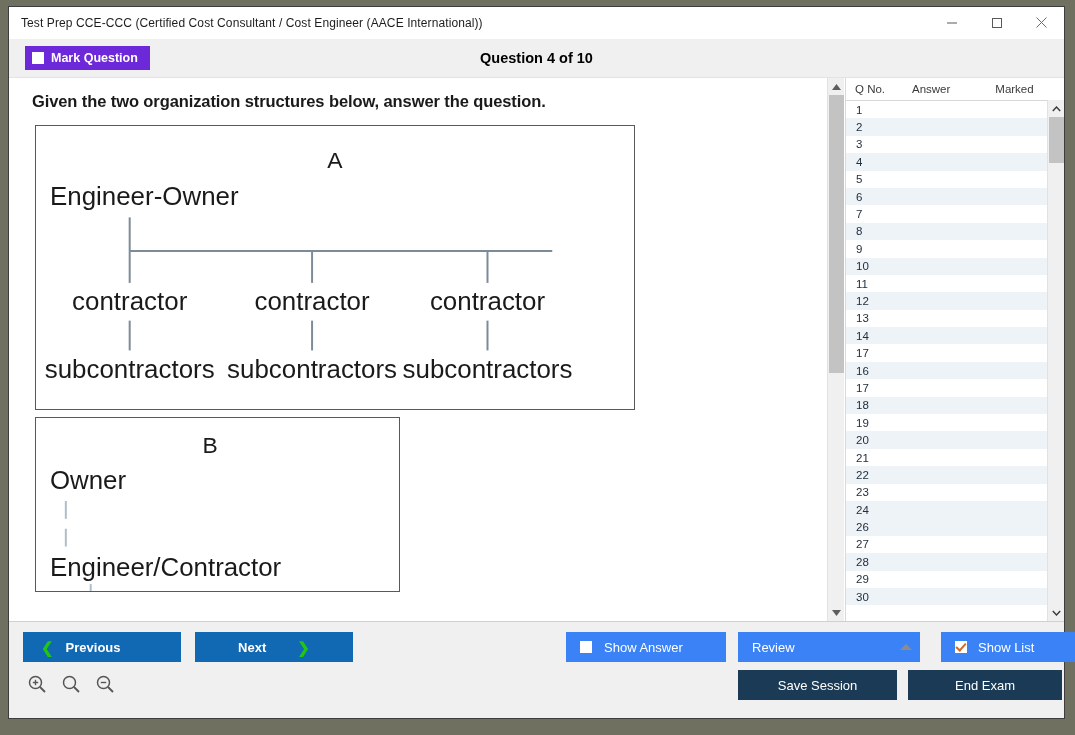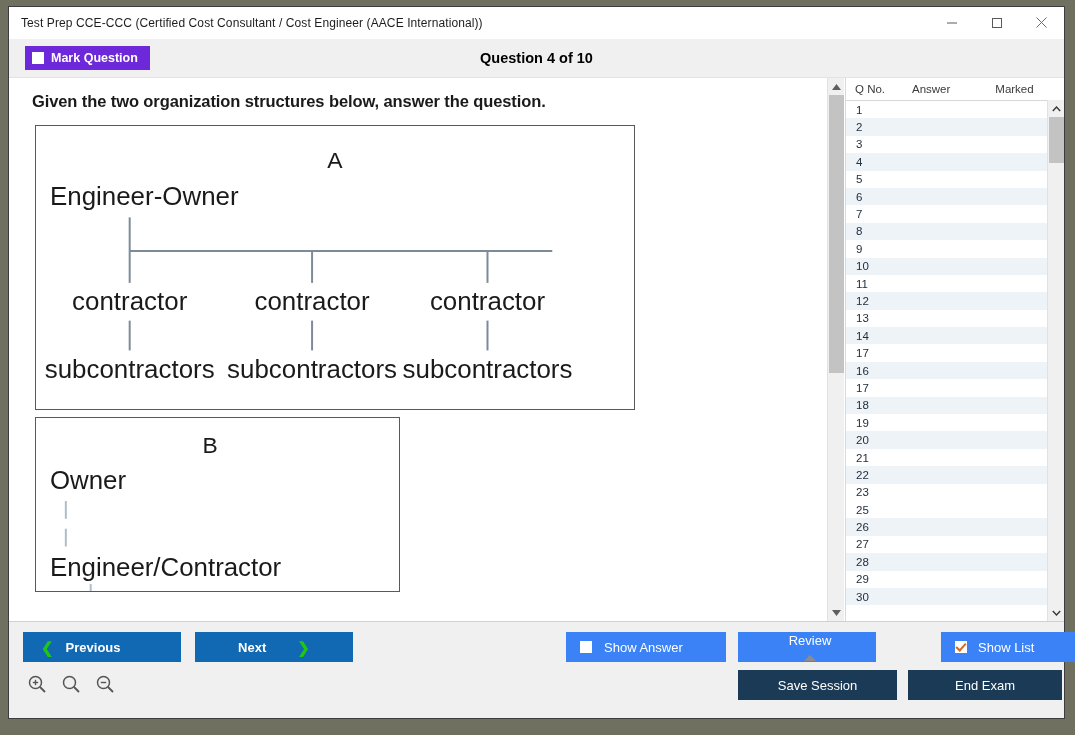--- a/index.html
+++ b/index.html
@@ -234,21 +234,21 @@
     box-sizing: border-box;
   }
   .btn-blue { background: #1168b3; font-weight: bold; }
   .btn-orange { background: #3b82f6; }
   .btn-navy { background: #1b3a55; }
   .chev { font-size: 15px; font-weight: bold; color: #22c514; line-height: 1; }
 
   #btn-prev { left: 14px; top: 10px; width: 158px; height: 30px; justify-content: flex-start; padding-left: 18px; gap: 12px; }
   #btn-next { left: 186px; top: 10px; width: 158px; height: 30px; justify-content: center; gap: 31px; }
   #btn-showanswer { left: 557px; top: 10px; width: 160px; height: 30px; padding-left: 14px; gap: 12px; }
-  #btn-review { left: 729px; top: 10px; width: 138px; height: 30px; padding-left: 14px; justify-content: space-between; padding-right: 8px; flex-direction: column; }
+  #btn-review { left: 729px; top: 10px; width: 182px; height: 30px; padding-left: 14px; justify-content: space-between; padding-right: 8px; }
   #btn-showlist { left: 932px; top: 10px; width: 154px; height: 30px; padding-left: 14px; gap: 11px; }
   #btn-savesession { left: 729px; top: 48px; width: 159px; height: 30px; justify-content: center; }
   #btn-endexam { left: 899px; top: 48px; width: 154px; height: 30px; justify-content: center; }
 
   .zoom-tools {
     position: absolute;
     left: 18px;
     top: 52px;
     display: flex;
     gap: 14px;
@@ -472,22 +472,22 @@
             <div class="q-row alt">
               <div class="col-qno">22</div>
               <div class="col-ans"></div>
               <div class="col-mark"></div>
             </div>
             <div class="q-row">
               <div class="col-qno">23</div>
               <div class="col-ans"></div>
               <div class="col-mark"></div>
             </div>
-            <div class="q-row">
-              <div class="col-qno">25</div>
+            <div class="q-row alt">
+              <div class="col-qno">24</div>
               <div class="col-ans"></div>
               <div class="col-mark"></div>
             </div>
             <div class="q-row alt">
               <div class="col-qno">26</div>
               <div class="col-ans"></div>
               <div class="col-mark"></div>
             </div>
             <div class="q-row">
               <div class="col-qno">27</div>

